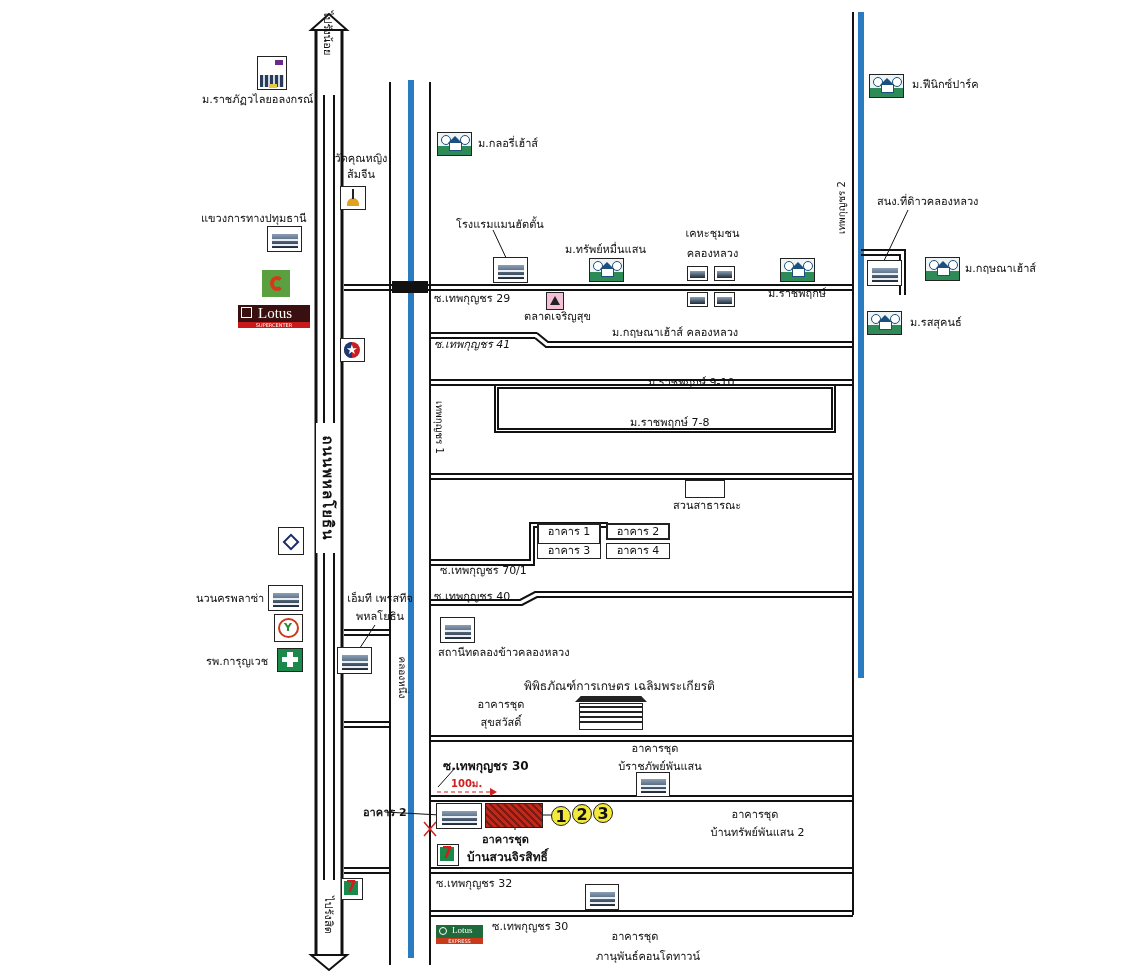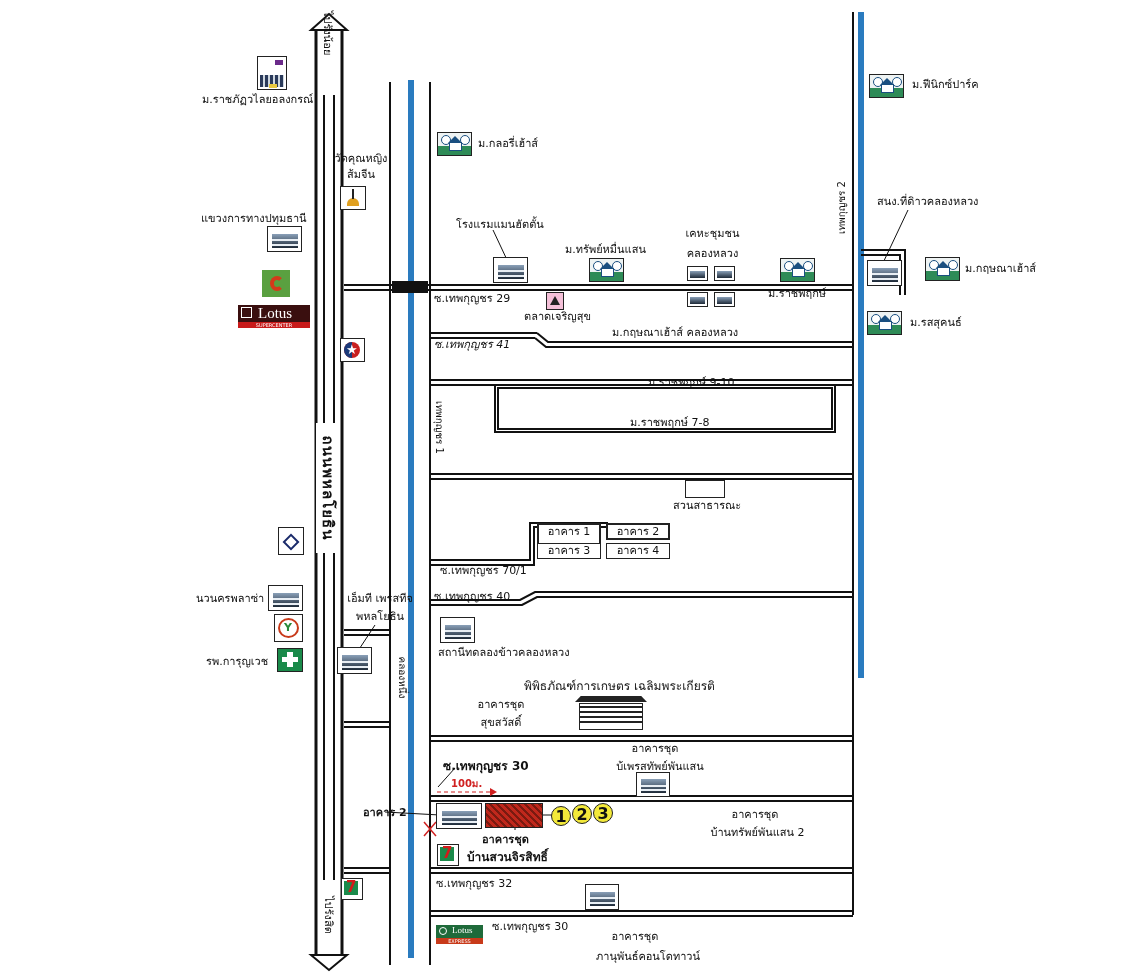--- a/index.html
+++ b/index.html
@@ -290,21 +290,21 @@
 <div class="lbl" style="left:524px;top:680px;font-size:12px;">พิพิธภัณฑ์การเกษตร เฉลิมพระเกียรติ</div>
 <div class="abs" style="left:575px;top:696px;width:72px;height:34px;">
   <div style="position:absolute;left:0;right:0;top:0;height:6px;background:#222;clip-path:polygon(8% 0,92% 0,100% 100%,0 100%);"></div>
   <div style="position:absolute;left:4px;right:4px;top:7px;height:19px;background:repeating-linear-gradient(0deg,#222 0 2px,#fff 2px 5px),#fff;border:1px solid #222;"></div>
   <div style="position:absolute;left:4px;right:4px;bottom:0;height:6px;border:1.5px solid #222;background:#fff;"></div>
 </div>
 <div class="lbl c" style="left:466px;top:698px;width:70px;">อาคารชุด</div>
 <div class="lbl c" style="left:466px;top:716px;width:70px;">สุขสวัสดิ์</div>
 
 <div class="lbl c" style="left:620px;top:742px;width:70px;">อาคารชุด</div>
-<div class="lbl c" style="left:610px;top:760px;width:100px;">บ้เพรสทัพย์พันแสน</div>
+<div class="lbl c" style="left:610px;top:760px;width:100px;">บ้ราชภัพย์พันแสน</div>
 <div class="icon bldg" style="left:636px;top:772px;width:34px;height:25px;">
     <div class="b1"></div>
     <div class="s" style="top:50%;"></div>
     <div class="s" style="top:70%;"></div>
   </div>
 
 <div class="lbl c" style="left:720px;top:808px;width:70px;">อาคารชุด</div>
 <div class="lbl c" style="left:700px;top:826px;width:115px;">บ้านทรัพย์พันแสน 2</div>
 
 <div class="lbl" style="left:451px;top:777px;color:#d02020;font-size:10px;font-weight:bold;">100ม.</div>

